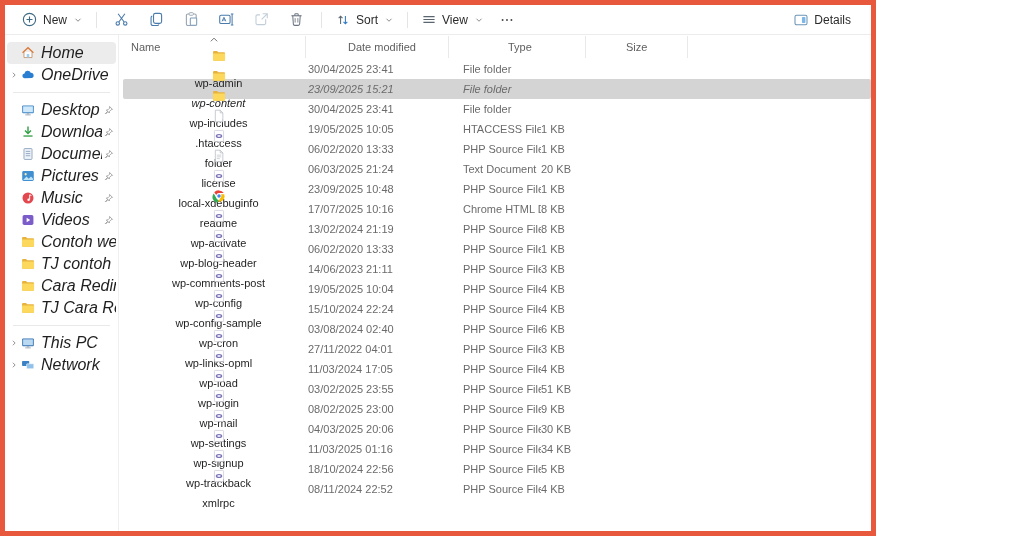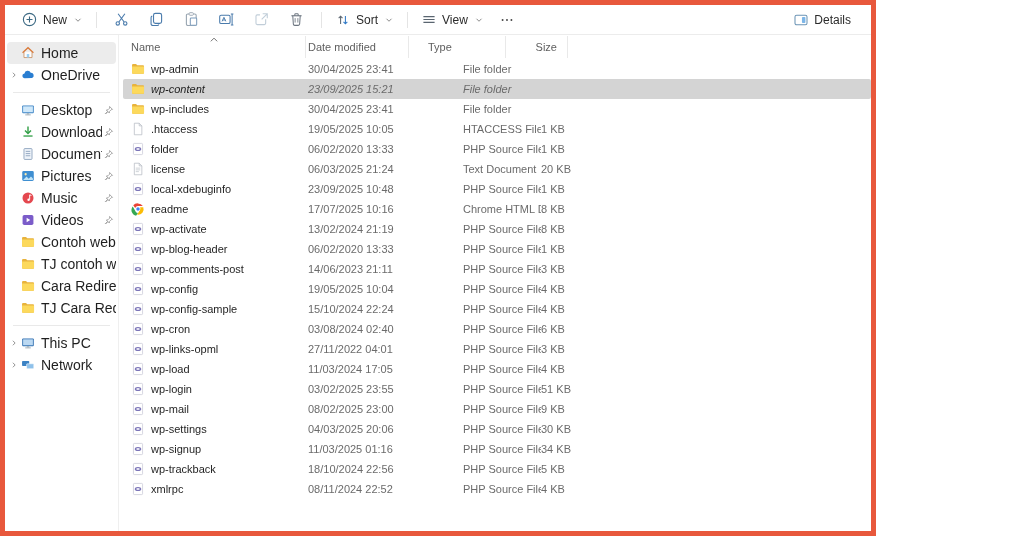--- a/index.html
+++ b/index.html
@@ -16,43 +16,43 @@
   .tb-btn svg{display:block;}
   .tb-sep{width:1px;height:16px;background:#e4e4e4;margin:0 7px;}
   .tb-spacer{flex:1;}
   .caret{margin-left:1px;display:flex;align-items:center;}
   
   .content{flex:1;display:flex;min-height:0;background:#fff;}
   
   .sidebar{flex:0 0 113px;width:113px;border-right:1px solid #efefef;
     padding-top:7px;overflow:hidden;}
   .side-item{height:22px;display:flex;align-items:center;margin:0 2px;
-    border-radius:4px;font-size:14px;color:#1f1f1f;cursor:default;}
+    border-radius:4px;font-size:16px;color:#1f1f1f;cursor:default;font-style:italic;}
   .side-item.selected{background:#ececec;}
   .side-gutter{flex:0 0 13px;display:flex;align-items:center;justify-content:center;}
   .side-ic{flex:0 0 15px;height:15px;display:flex;align-items:center;justify-content:center;margin-right:6px;}
   .side-ic svg{width:14px;height:14px;display:block;}
   .side-label{white-space:nowrap;overflow:hidden;flex:1;}
   .side-pin{flex:0 0 13px;display:flex;align-items:center;justify-content:center;margin-right:1px;}
   .side-divider{height:1px;background:#e9e9e9;margin:6px 8px;}
   
   .main{flex:1;padding:1px 0 0 4px;font-size:11px;position:relative;}
-  .hdr{display:flex;height:22px;align-items:center;color:#5f5f5f;}
+  .hdr{display:flex;height:22px;align-items:center;color:#5f5f5f;gap:40px;}
   .hdr-cell{position:relative;height:100%;display:flex;align-items:center;
     border-right:1px solid #e9e9e9;box-sizing:border-box;cursor:default;}
   .hdr-cell .sortmark{position:absolute;top:-1px;left:50%;transform:translateX(-50%);line-height:1;}
   .w-name{width:183px;padding-left:8px;}
   .w-date{width:103px;padding-left:2px;}
   .w-type{width:85px;padding-left:7px;margin-left:12px;}
-  .w-size{width:62px;justify-content:flex-end;padding-right:10px;}
+  .w-size{width:62px;justify-content:flex-start;padding-right:10px;}
   .rows{margin-top:1px;}
   .row{display:flex;height:20px;align-items:center;border-radius:2px;cursor:default;}
   .row.selected{background:#d4d4d4;font-style:italic;}
-  .c-name{width:183px;display:flex;align-items:center;gap:6px;padding-left:8px;
-    box-sizing:border-box;color:#1f1f1f;white-space:nowrap;overflow:hidden;}
+  .c-name{width:183px;display:flex;align-items:center;gap:14px;padding-left:8px;
+    box-sizing:border-box;color:#1f1f1f;white-space:nowrap;overflow:hidden;flex-direction:column;}
   .c-name .fic{flex:0 0 14px;height:14px;}
   .c-name .fic svg{width:14px;height:14px;display:block;}
   .c-date{width:103px;padding-left:2px;box-sizing:border-box;color:#6b6b6b;}
   .c-type{width:85px;padding-left:7px;box-sizing:border-box;color:#6b6b6b;white-space:nowrap;overflow:hidden;margin-left:47px;}
   .c-size{width:62px;text-align:left;padding-right:10px;box-sizing:border-box;color:#6b6b6b;}
 </style>
 </head>
 <body>
 
 <div class="frame">

